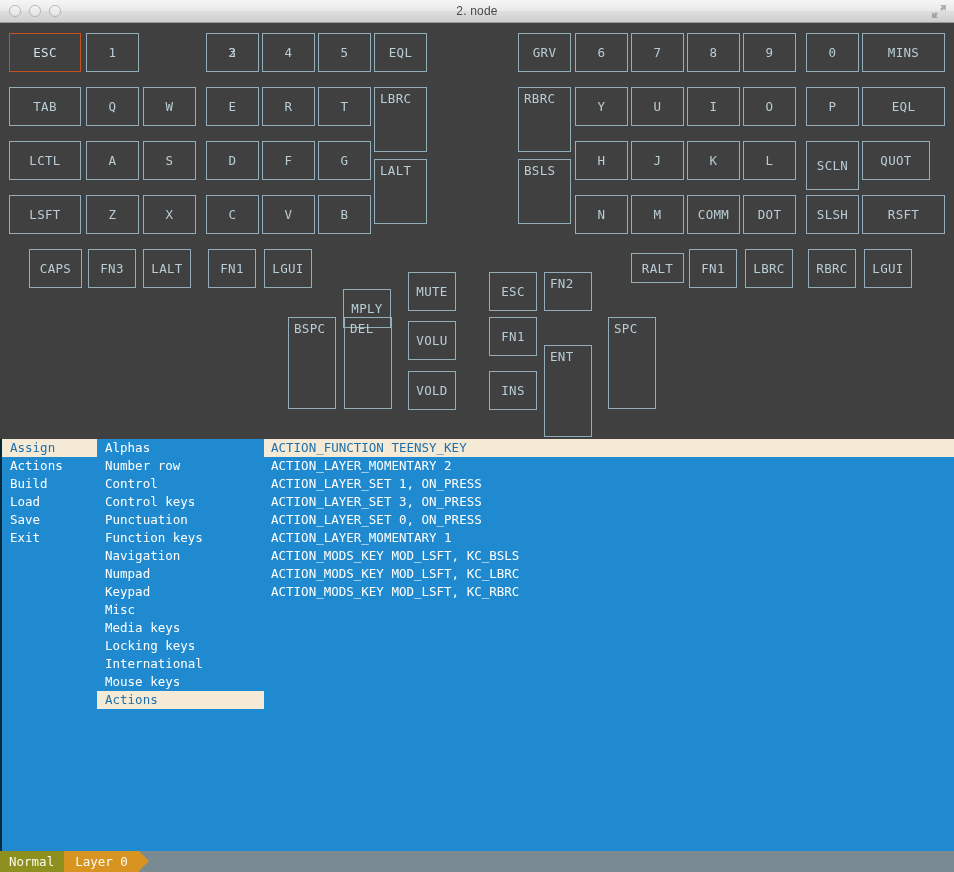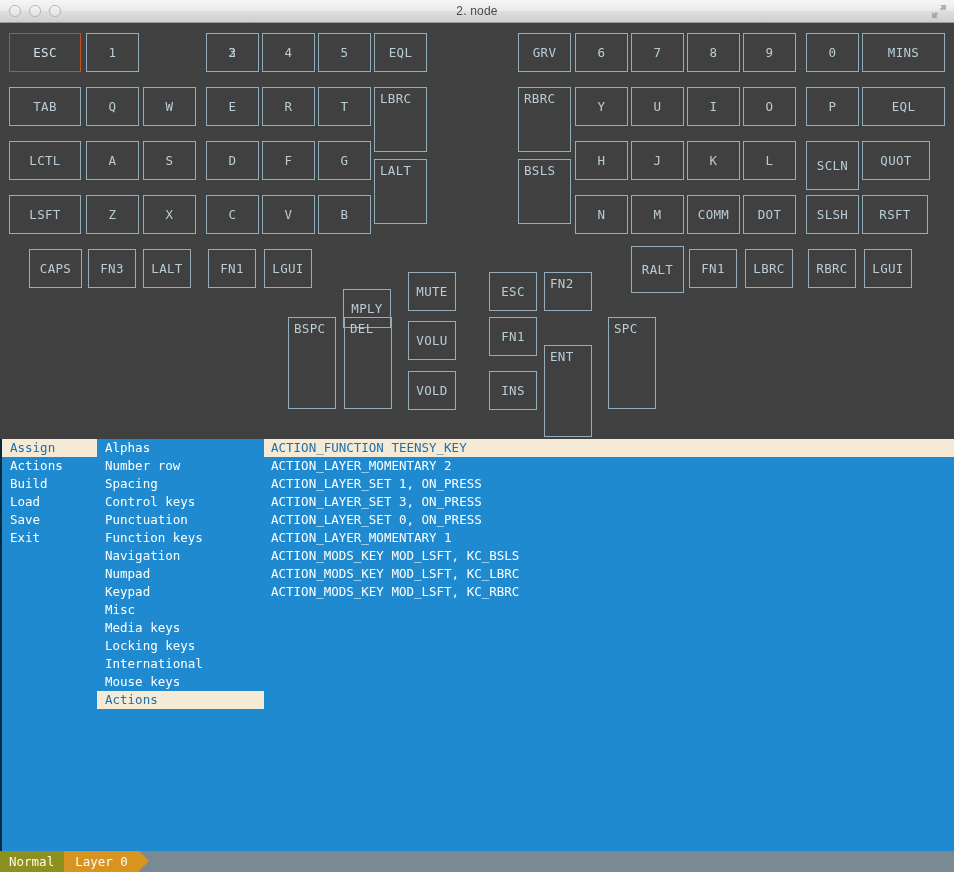--- a/index.html
+++ b/index.html
@@ -222,22 +222,22 @@
       <div class="key" style="left: 631px; top: 118px; width: 53px; height: 39px;">J</div>
       <div class="key" style="left: 687px; top: 118px; width: 53px; height: 39px;">K</div>
       <div class="key" style="left: 743px; top: 118px; width: 53px; height: 39px;">L</div>
       <div class="key" style="left: 806px; top: 118px; width: 53px; height: 49px;">SCLN</div>
       <div class="key" style="left: 862px; top: 118px; width: 68px; height: 39px;">QUOT</div>
       <div class="key" style="left: 575px; top: 172px; width: 53px; height: 39px;">N</div>
       <div class="key" style="left: 631px; top: 172px; width: 53px; height: 39px;">M</div>
       <div class="key" style="left: 687px; top: 172px; width: 53px; height: 39px;">COMM</div>
       <div class="key" style="left: 743px; top: 172px; width: 53px; height: 39px;">DOT</div>
       <div class="key" style="left: 806px; top: 172px; width: 53px; height: 39px;">SLSH</div>
-      <div class="key" style="left: 862px; top: 172px; width: 66px; height: 39px;">RSFT</div>
-      <div class="key" style="left: 631px; top: 223px; width: 53px; height: 47px;">RALT</div>
+      <div class="key" style="left: 862px; top: 172px; width: 83px; height: 39px;">RSFT</div>
+      <div class="key" style="left: 631px; top: 230px; width: 53px; height: 30px;">RALT</div>
       <div class="key" style="left: 689px; top: 226px; width: 48px; height: 39px;">FN1</div>
       <div class="key" style="left: 745px; top: 226px; width: 48px; height: 39px;">LBRC</div>
       <div class="key" style="left: 808px; top: 226px; width: 48px; height: 39px;">RBRC</div>
       <div class="key" style="left: 864px; top: 226px; width: 48px; height: 39px;">LGUI</div>
       <div class="key" style="left: 343px; top: 266px; width: 48px; height: 39px;">MPLY</div>
       <div class="key" style="left: 408px; top: 249px; width: 48px; height: 39px;">MUTE</div>
       <div class="key" style="left: 489px; top: 249px; width: 48px; height: 39px;">ESC</div>
       <div class="key tall" style="left: 544px; top: 249px; width: 48px; height: 39px;">FN2</div>
       <div class="key tall" style="left: 288px; top: 294px; width: 48px; height: 92px;">BSPC</div>
       <div class="key tall" style="left: 344px; top: 294px; width: 48px; height: 92px;">DEL</div>
@@ -254,21 +254,21 @@
         <div class="menu-item hl">Assign</div>
         <div class="menu-item">Actions</div>
         <div class="menu-item">Build</div>
         <div class="menu-item">Load</div>
         <div class="menu-item">Save</div>
         <div class="menu-item">Exit</div>
       </div>
     <div class="menu-col" id="col-groups">
         <div class="menu-item">Alphas</div>
         <div class="menu-item">Number row</div>
-        <div class="menu-item">Spacing</div>
+        <div class="menu-item">Control</div>
         <div class="menu-item">Control keys</div>
         <div class="menu-item">Punctuation</div>
         <div class="menu-item">Function keys</div>
         <div class="menu-item">Navigation</div>
         <div class="menu-item">Numpad</div>
         <div class="menu-item">Keypad</div>
         <div class="menu-item">Misc</div>
         <div class="menu-item">Media keys</div>
         <div class="menu-item">Locking keys</div>
         <div class="menu-item">International</div>

